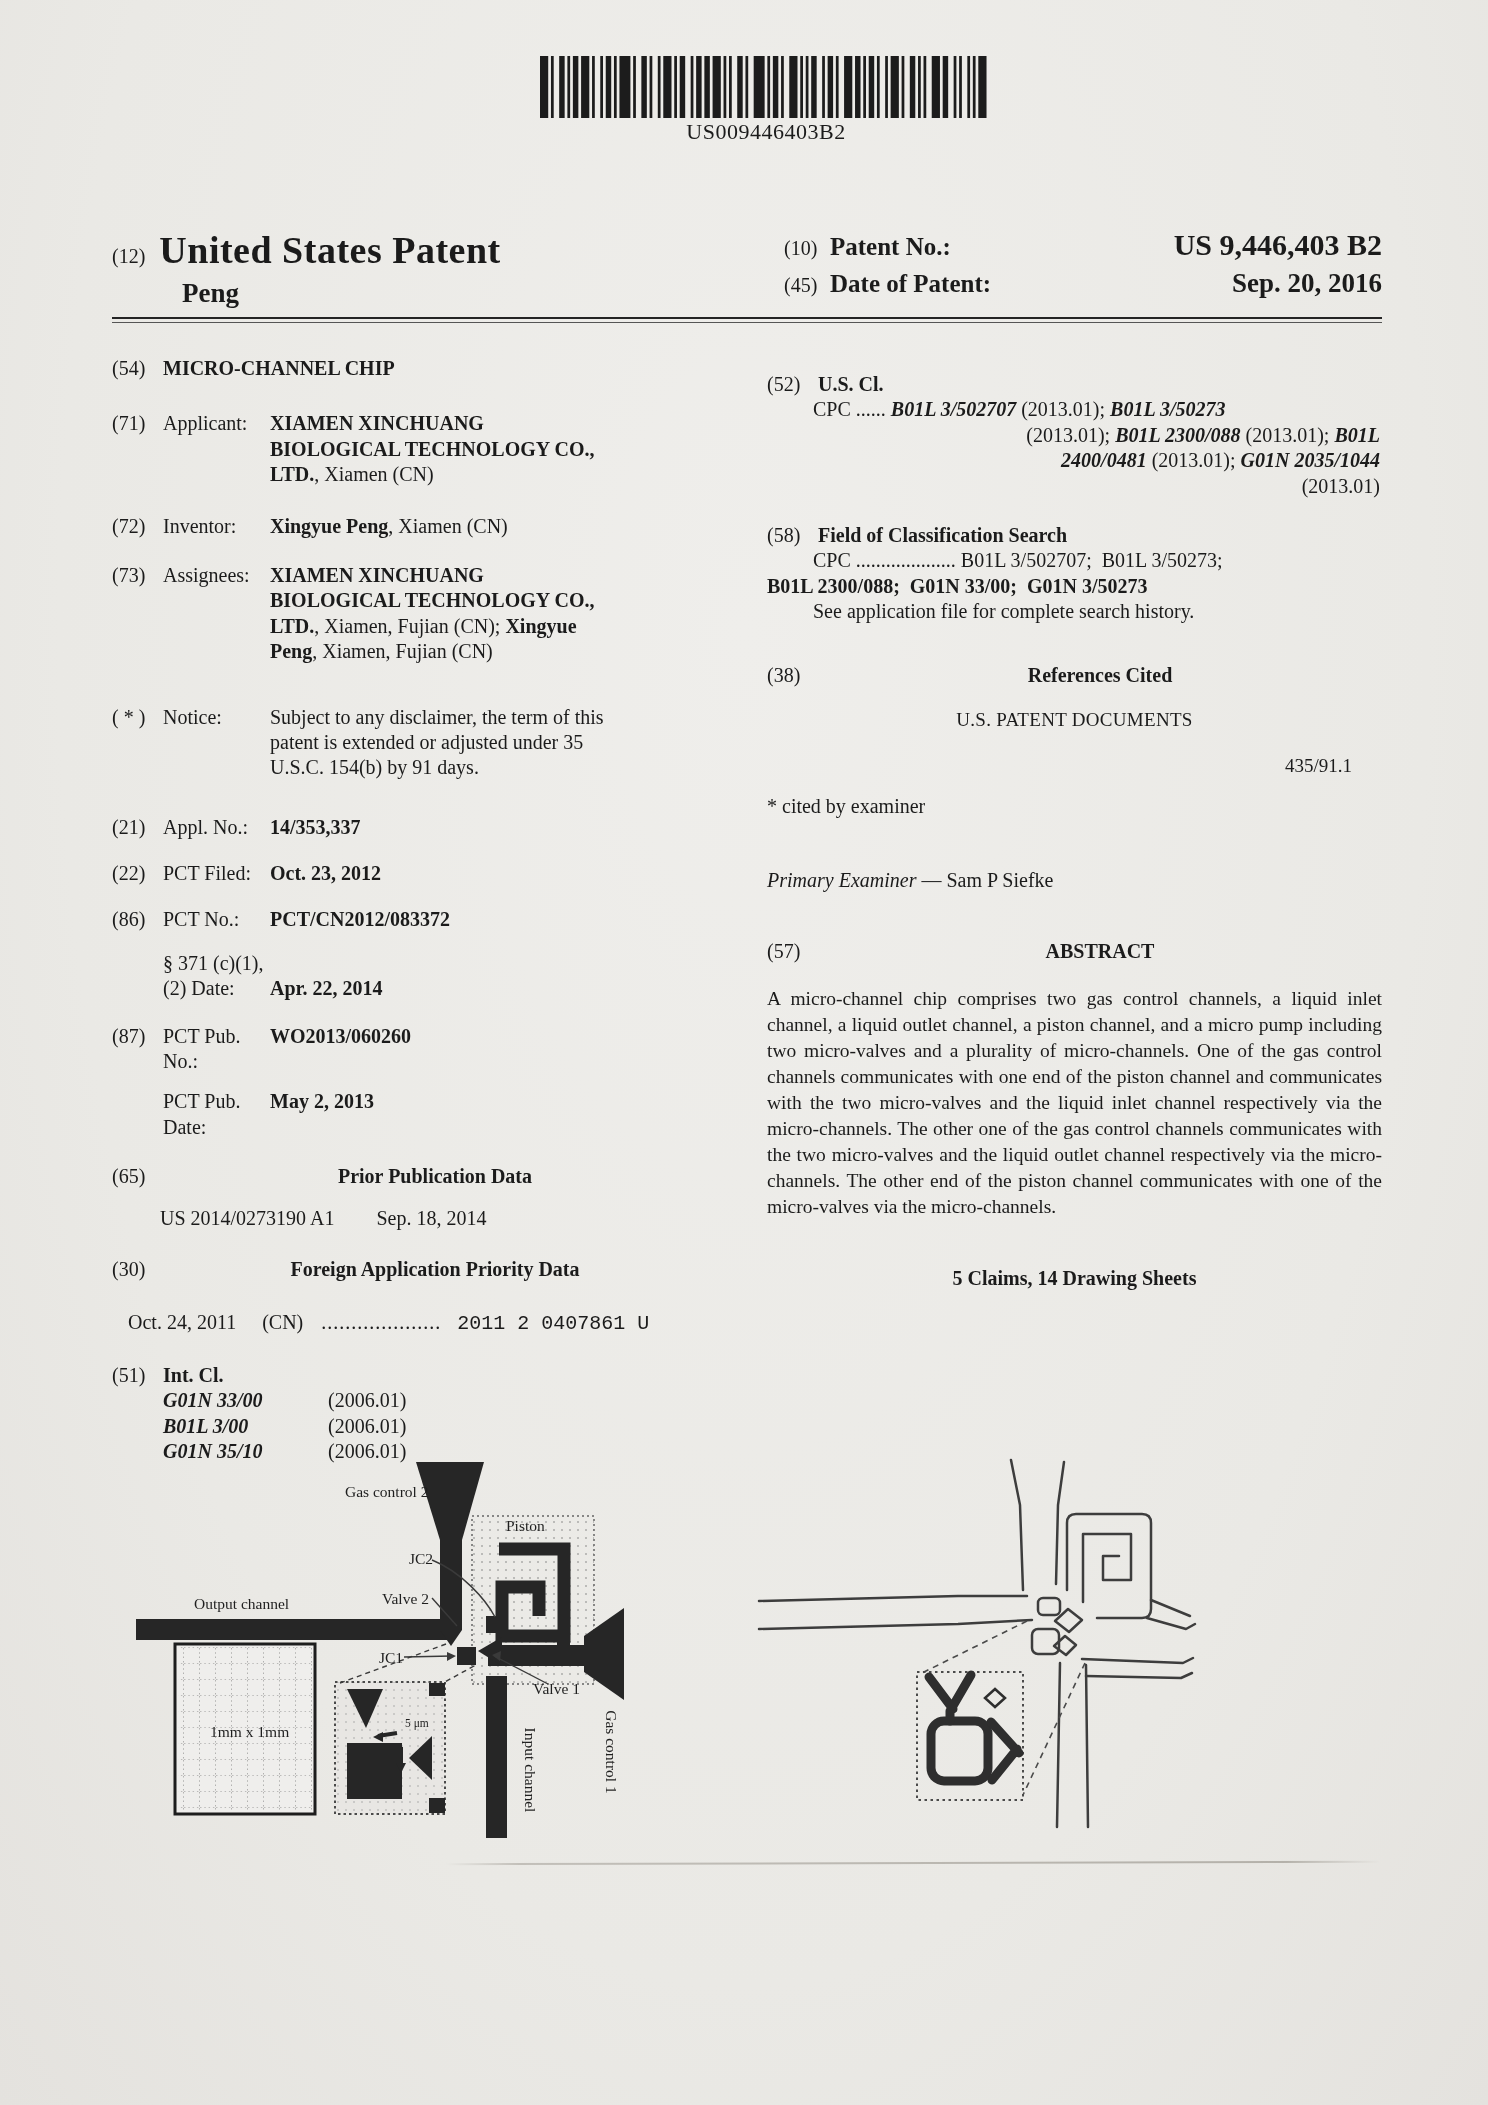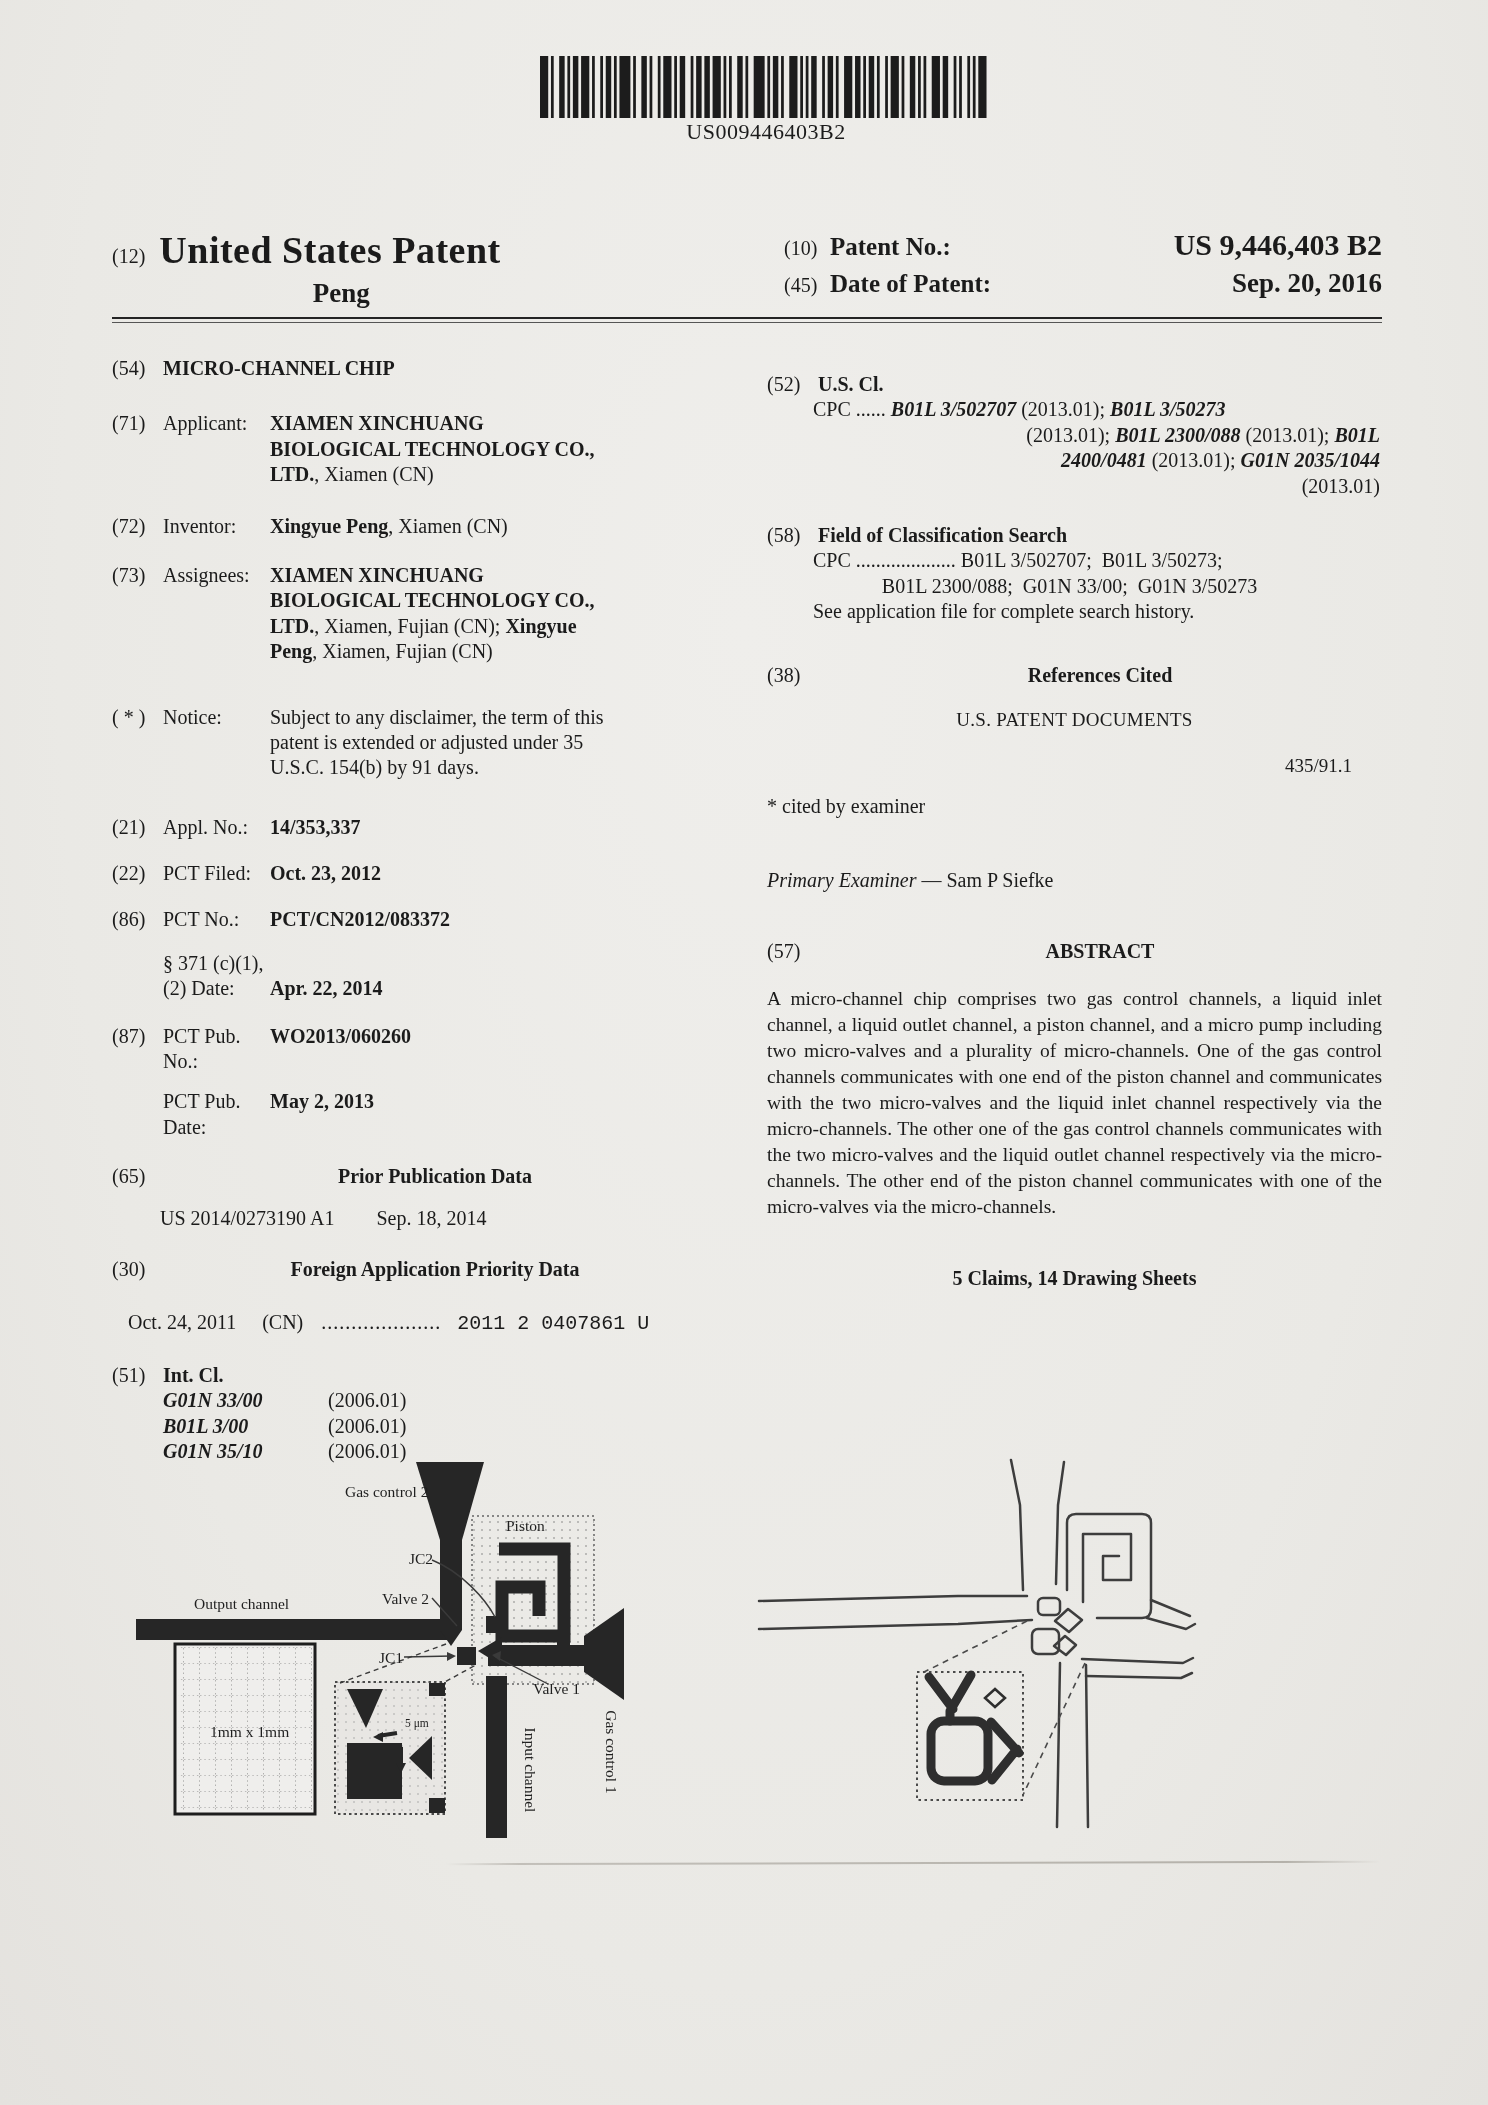--- a/index.html
+++ b/index.html
@@ -14,21 +14,21 @@
   
   .barcode-wrap{position:absolute;left:540px;top:56px;width:452px;text-align:center;}
   .barcode{display:block;width:452px;height:62px;}
   .barcode-text{font-size:22px;letter-spacing:.5px;margin-top:1px;}
 
   
   .header{position:absolute;left:112px;top:228px;width:1270px;display:flex;justify-content:space-between;}
   .h-left .trow{display:flex;align-items:baseline;}
   .inid{font-size:20px;}
   .h-title{font-size:38px;font-weight:bold;margin-left:14px;letter-spacing:.5px;}
-  .h-author{font-size:27px;font-weight:bold;margin:6px 0 0 70px;text-align:center;}
+  .h-author{font-size:27px;font-weight:bold;margin:6px 0 0 70px;}
   .h-right{width:598px;}
   .h-right .trow{display:flex;align-items:baseline;margin-bottom:6px;}
   .h-right .inid{width:46px;flex:none;}
   .h-label{font-size:25px;font-weight:bold;}
   .h-val1{flex:1;text-align:right;font-size:30px;font-weight:bold;}
   .h-val2{flex:1;text-align:right;font-size:27px;font-weight:bold;}
 
   .rule{position:absolute;left:112px;top:317px;width:1270px;height:3px;
         border-top:2.5px solid #242424;border-bottom:1px solid #555;}
 
@@ -66,21 +66,21 @@
   .fp-num{margin-left:16px;font-family:Liberation Mono, monospace;}
   .iclrow{display:flex;padding-left:51px;}
   .icl-cls{width:165px;flex:none;}
 
   
   .s52{margin-bottom:24px;}
   .cpc{padding-left:46px;}
   .cpc.r{text-align:right;padding-left:0;padding-right:2px;}
   .s58{margin-bottom:38px;}
   .fs{padding-left:46px;}
-  .fs.r{text-align:center;padding-left:0;padding-right:10px;}
+  .fs.r{text-align:left;padding-left:0;padding-right:10px;font-weight:bold;}
   .s56 .hd{margin-bottom:20px;}
   .uspd{text-align:center;font-size:19px;letter-spacing:.3px;margin-bottom:22px;}
   .refline{font-size:19px;}
   .refline.r{text-align:right;padding-right:30px;margin-bottom:16px;}
   .cited{font-size:20px;}
   .s56{margin-bottom:48px;}
   .examiner{margin-bottom:46px;}
   .s57 .hd{margin-bottom:22px;}
   .abstract{text-align:justify;font-size:19.5px;line-height:1.33;}
   .s57{margin-bottom:46px;}

